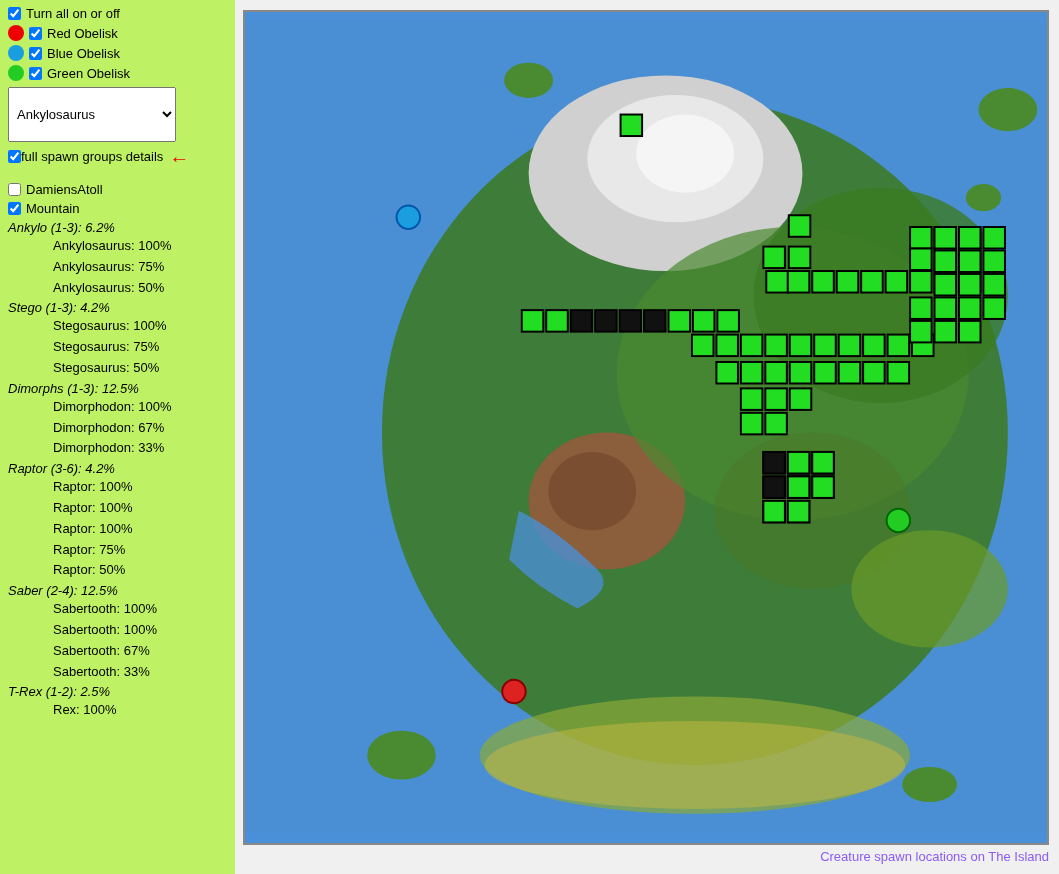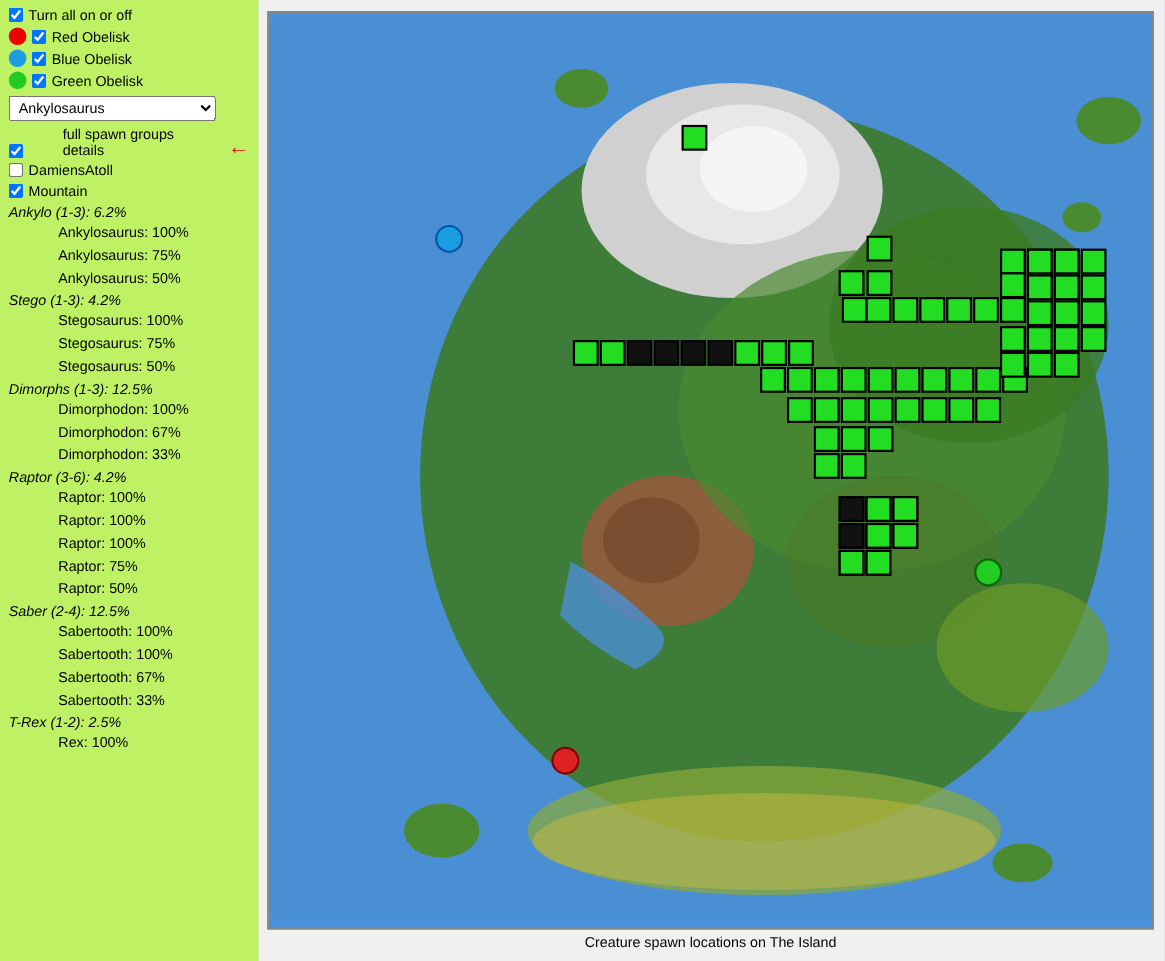--- a/index.html
+++ b/index.html
@@ -38,31 +38,30 @@
       flex-shrink: 0;
     }
     .dot-red { background: #e00; }
     .dot-blue { background: #1a9ee0; }
     .dot-green { background: #22cc22; }
 
     .dropdown-row {
       margin: 6px 0 4px 0;
     }
     select.creature-select {
-      width: 188px;
-      font-size: 13px;
-      padding: 2px 4px;
+      width: 168px;
+      font-size: 13px;
+      padding: 18px 4px;
     }
 
     .full-spawn-row {
       display: flex;
-      align-items: flex-end;
-      margin-bottom: 3px;
+      align-items: center;
+      margin-bottom: 16px;
       position: relative;
-      gap: 36px;
     }
     .full-spawn-row label {
       cursor: pointer;
     }
     .arrow-indicator {
       color: #e00;
       font-size: 20px;
       margin-left: 6px;
       line-height: 1;
     }
@@ -95,24 +94,24 @@
       height: 874px;
     }
     .map-frame {
       border: 2px solid #888;
       flex: 1;
       position: relative;
       overflow: hidden;
       background: #4a90d9;
     }
     .map-caption {
-      text-align: center;
+      text-align: right;
       font-size: 13px;
       padding: 4px 0 0 0;
-      color: #000000;
+      color: #8b5cf6;
     }
   </style>
 </head>
 <body>
 
 <div class="sidebar">
 
   <div class="sidebar-item">
     <input type="checkbox" checked="" style="">
     <label>Turn all on or off</label>

